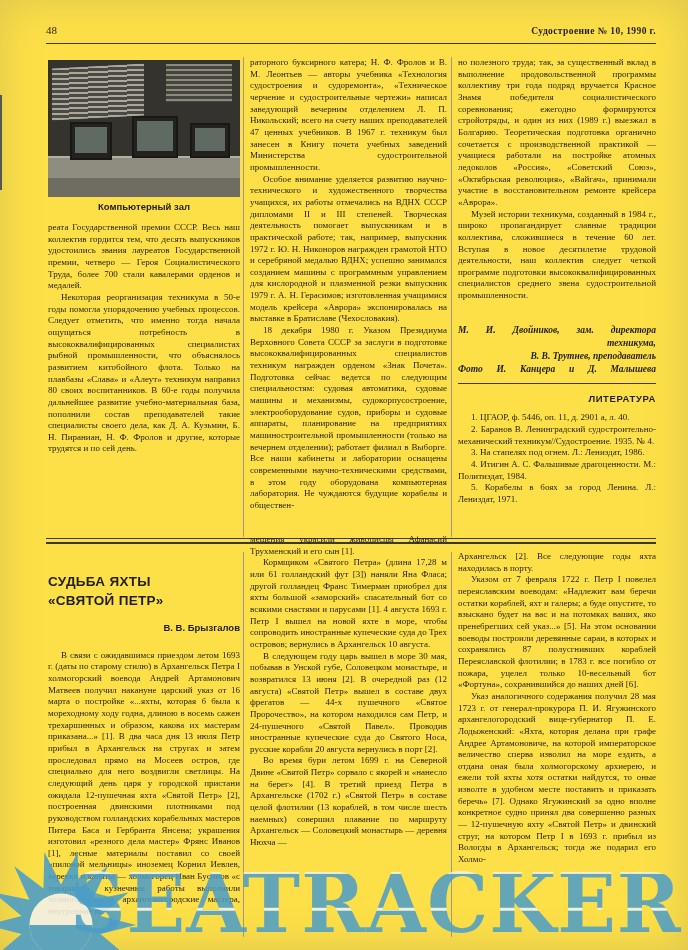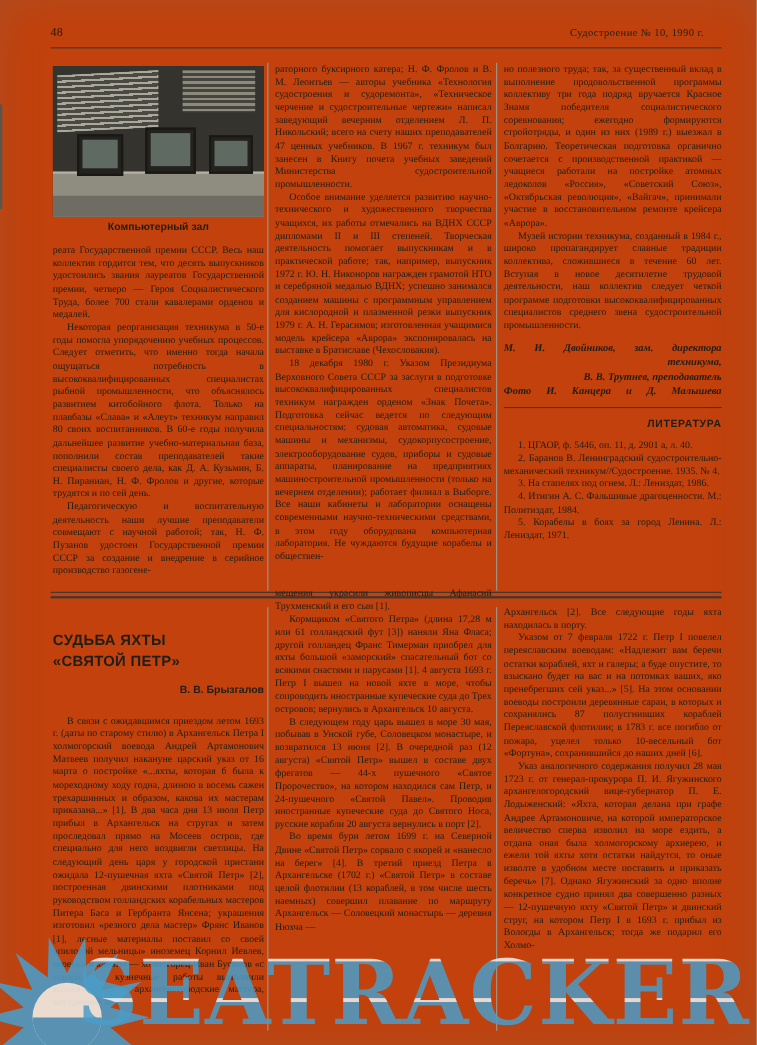--- a/index.html
+++ b/index.html
@@ -1,22 +1,22 @@
 <!DOCTYPE html>
 <html><head>
 <meta charset="utf-8">
 <style>
   html,body{margin:0;padding:0;background:#e8e6e0;}
-  .page{position:relative;width:688px;height:950px;background:#c2410c;overflow:hidden;
+  .page{position:relative;width:688px;height:950px;background:#fde047;overflow:hidden;
         font-family:"Liberation Serif",serif;color:#201e19;
         box-shadow:inset 0 0 40px rgba(120,115,100,.25);}
   .scan-edge{position:absolute;left:0;top:95px;width:2px;height:95px;background:#57554f;}
   
   .pg-num{position:absolute;left:46px;top:24px;font-size:11px;}
-  .jrn{position:absolute;right:48px;top:26px;font-size:9.5px;font-weight:normal;letter-spacing:.4px;}
+  .jrn{position:absolute;right:32px;top:26px;font-size:9.5px;font-weight:bold;letter-spacing:.4px;}
   .hdr-rule{position:absolute;left:46px;top:43px;width:610px;height:1px;background:#3a3834;}
   
   .photo{position:absolute;left:48px;top:60px;width:192px;height:137px;background:#35332e;overflow:hidden;}
   .blinds1{position:absolute;left:4px;top:6px;width:92px;height:52px;
            background:repeating-linear-gradient(180deg,#aaa79b 0 2px,#4b4a42 2px 5px);transform:skewY(-3deg);}
   .blinds2{position:absolute;left:118px;top:4px;width:66px;height:38px;
            background:repeating-linear-gradient(180deg,#8d8a7e 0 2px,#45443d 2px 5px);}
   .desk{position:absolute;left:0;top:96px;width:192px;height:41px;background:#8f8c80;
         border-top:2px solid #b3b0a3;}
   .desk2{position:absolute;left:0;top:118px;width:192px;height:19px;background:#6f6d63;}
@@ -30,21 +30,21 @@
   
   .col{position:absolute;text-align:justify;font-size:9px;line-height:11.65px;}
   .col p{margin:0;text-indent:13px;}
   .col p.noind{text-indent:0;}
   .vrule{position:absolute;width:1px;background:#9b988e;}
   .v1{left:243px;top:57px;height:480px;}
   .v2{left:451px;top:57px;height:480px;}
   .v3{left:243px;top:552px;height:385px;}
   .v4{left:451px;top:552px;height:385px;}
   
-  .authors{margin-top:9px;font-weight:bold;font-style:italic;font-size:9.5px;line-height:13px;}
+  .authors{margin-top:22px;font-weight:bold;font-style:italic;font-size:9.5px;line-height:13px;}
   .a-just{text-align:justify;text-align-last:justify;}
   .a-right{text-align:right;}
   .credit-rule{margin:7px 0 9px 0;height:1px;background:#3a3834;}
   .lit-h{font-family:"Liberation Sans",sans-serif;font-weight:bold;font-size:9.5px;
          letter-spacing:.6px;margin:2px 0 8px 0;text-align:right;text-indent:0;}
   .lit p{margin:0;text-indent:13px;}
   
   .sect-div{position:absolute;left:46px;top:538px;width:610px;height:3px;
             border-top:1px solid #3a3834;border-bottom:2px solid #3a3834;}
   
@@ -91,21 +91,20 @@
   <div class="photo-cap">Компьютерный зал</div>
 
   <div class="vrule v1"></div>
   <div class="vrule v2"></div>
   <div class="vrule v3"></div>
   <div class="vrule v4"></div>
 
   <div class="col" style="left:48px;top:222px;width:192px;">
     <p class="noind">реата Государственной премии СССР. Весь наш коллектив гордится тем, что десять выпускников удостоились звания лауреатов Государственной премии, четверо — Героя Социалистического Труда, более 700 стали кавалерами орденов и медалей.</p>
     <p>Некоторая реорганизация техникума в 50-е годы помогла упорядочению учебных процессов. Следует отметить, что именно тогда начала ощущаться потребность в высококвалифицированных специалистах рыбной промышленности, что объяснялось развитием китобойного флота. Только на плавбазы «Слава» и «Алеут» техникум направил 80 своих воспитанников. В 60-е годы получила дальнейшее развитие учебно-материальная база, пополнили состав преподавателей такие специалисты своего дела, как Д. А. Кузьмин, Б. Н. Пираниан, Н. Ф. Фролов и другие, которые трудятся и по сей день.</p>
-    <p>Педагогическую и воспитательную деятельность наши лучшие преподаватели совмещают с научной работой; так, Н. Ф. Пузанов удостоен Государственной премии СССР за создание и внедрение в серийное производство газогене-</p>
   </div>
 
   <div class="col" style="left:250px;top:57px;width:197px;">
     <p class="noind">раторного буксирного катера; Н. Ф. Фролов и В. М. Леонтьев — авторы учебника «Технология судостроения и судоремонта», «Техническое черчение и судостроительные чертежи» написал заведующий вечерним отделением Л. П. Никольский; всего на счету наших преподавателей 47 ценных учебников. В 1967 г. техникум был занесен в Книгу почета учебных заведений Министерства судостроительной промышленности.</p>
     <p>Особое внимание уделяется развитию научно-технического и художественного творчества учащихся, их работы отмечались на ВДНХ СССР дипломами II и III степеней. Творческая деятельность помогает выпускникам и в практической работе; так, например, выпускник 1972 г. Ю. Н. Никоноров награжден грамотой НТО и серебряной медалью ВДНХ; успешно занимался созданием машины с программным управлением для кислородной и плазменной резки выпускник 1979 г. А. Н. Герасимов; изготовленная учащимися модель крейсера «Аврора» экспонировалась на выставке в Братиславе (Чехословакия).</p>
     <p>18 декабря 1980 г. Указом Президиума Верховного Совета СССР за заслуги в подготовке высококвалифицированных специалистов техникум награжден орденом «Знак Почета». Подготовка сейчас ведется по следующим специальностям: судовая автоматика, судовые машины и механизмы, судокорпусостроение, электрооборудование судов, приборы и судовые аппараты, планирование на предприятиях машиностроительной промышленности (только на вечернем отделении); работает филиал в Выборге. Все наши кабинеты и лаборатории оснащены современными научно-техническими средствами, в этом году оборудована компьютерная лаборатория. Не чуждаются будущие корабелы и обществен-</p>
   </div>
 
   <div class="col" style="left:458px;top:57px;width:198px;">
     <p class="noind">но полезного труда; так, за существенный вклад в выполнение продовольственной программы коллективу три года подряд вручается Красное Знамя победителя социалистического соревнования; ежегодно формируются стройотряды, и один из них (1989 г.) выезжал в Болгарию. Теоретическая подготовка органично сочетается с производственной практикой — учащиеся работали на постройке атомных ледоколов «Россия», «Советский Союз», «Октябрьская революция», «Вайгач», принимали участие в восстановительном ремонте крейсера «Аврора».</p>

